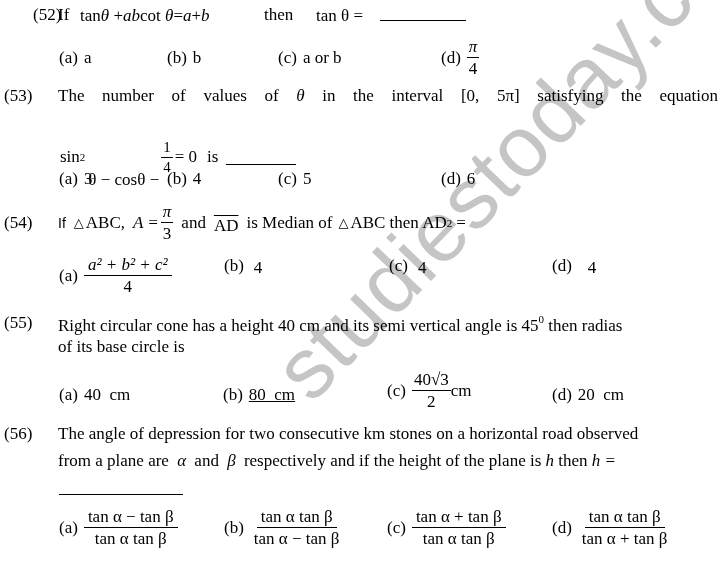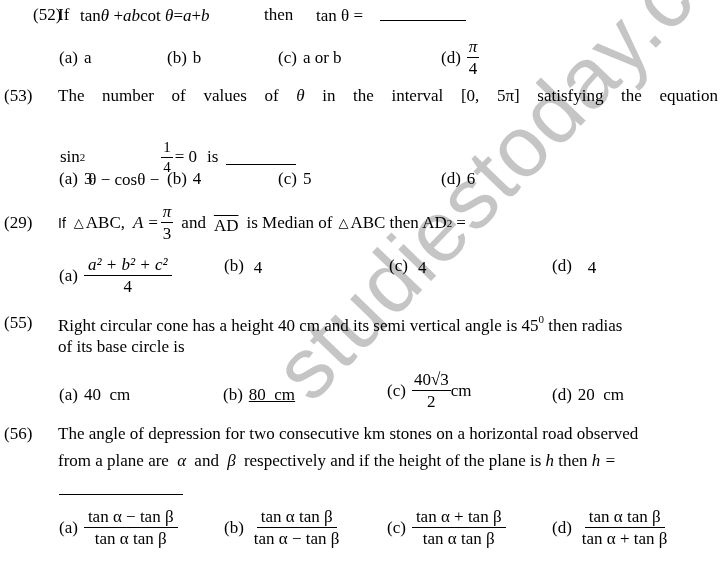--- a/index.html
+++ b/index.html
@@ -109,21 +109,21 @@
       <span class="lbl">(c)</span>
         <span>5</span>
     </div>
     <div class="opt" style="left:441px;top:169px;">
       <span class="lbl">(d)</span>
         <span>6</span>
     </div>
   </div>
 
   <div>
-    <span class="abs qnum" style="left:4px;top:213px;">(29)</span>
+    <span class="abs qnum" style="left:4px;top:213px;">(54)</span>
     <div class="abs txt" style="left:58px;top:203px;display:flex;align-items:center;">
       <span class="sans">If</span>
       <span class="tri" style="margin-left:8px;">△</span>
       <span style="margin-left:2px;">ABC,</span>
       <span class="it" style="margin-left:8px;">A =</span>
       <span class="frac" style="margin-left:2px;">
         <span class="num it">π</span>
         <span class="den">3</span>
       </span>
       <span style="margin-left:8px;">and</span>

